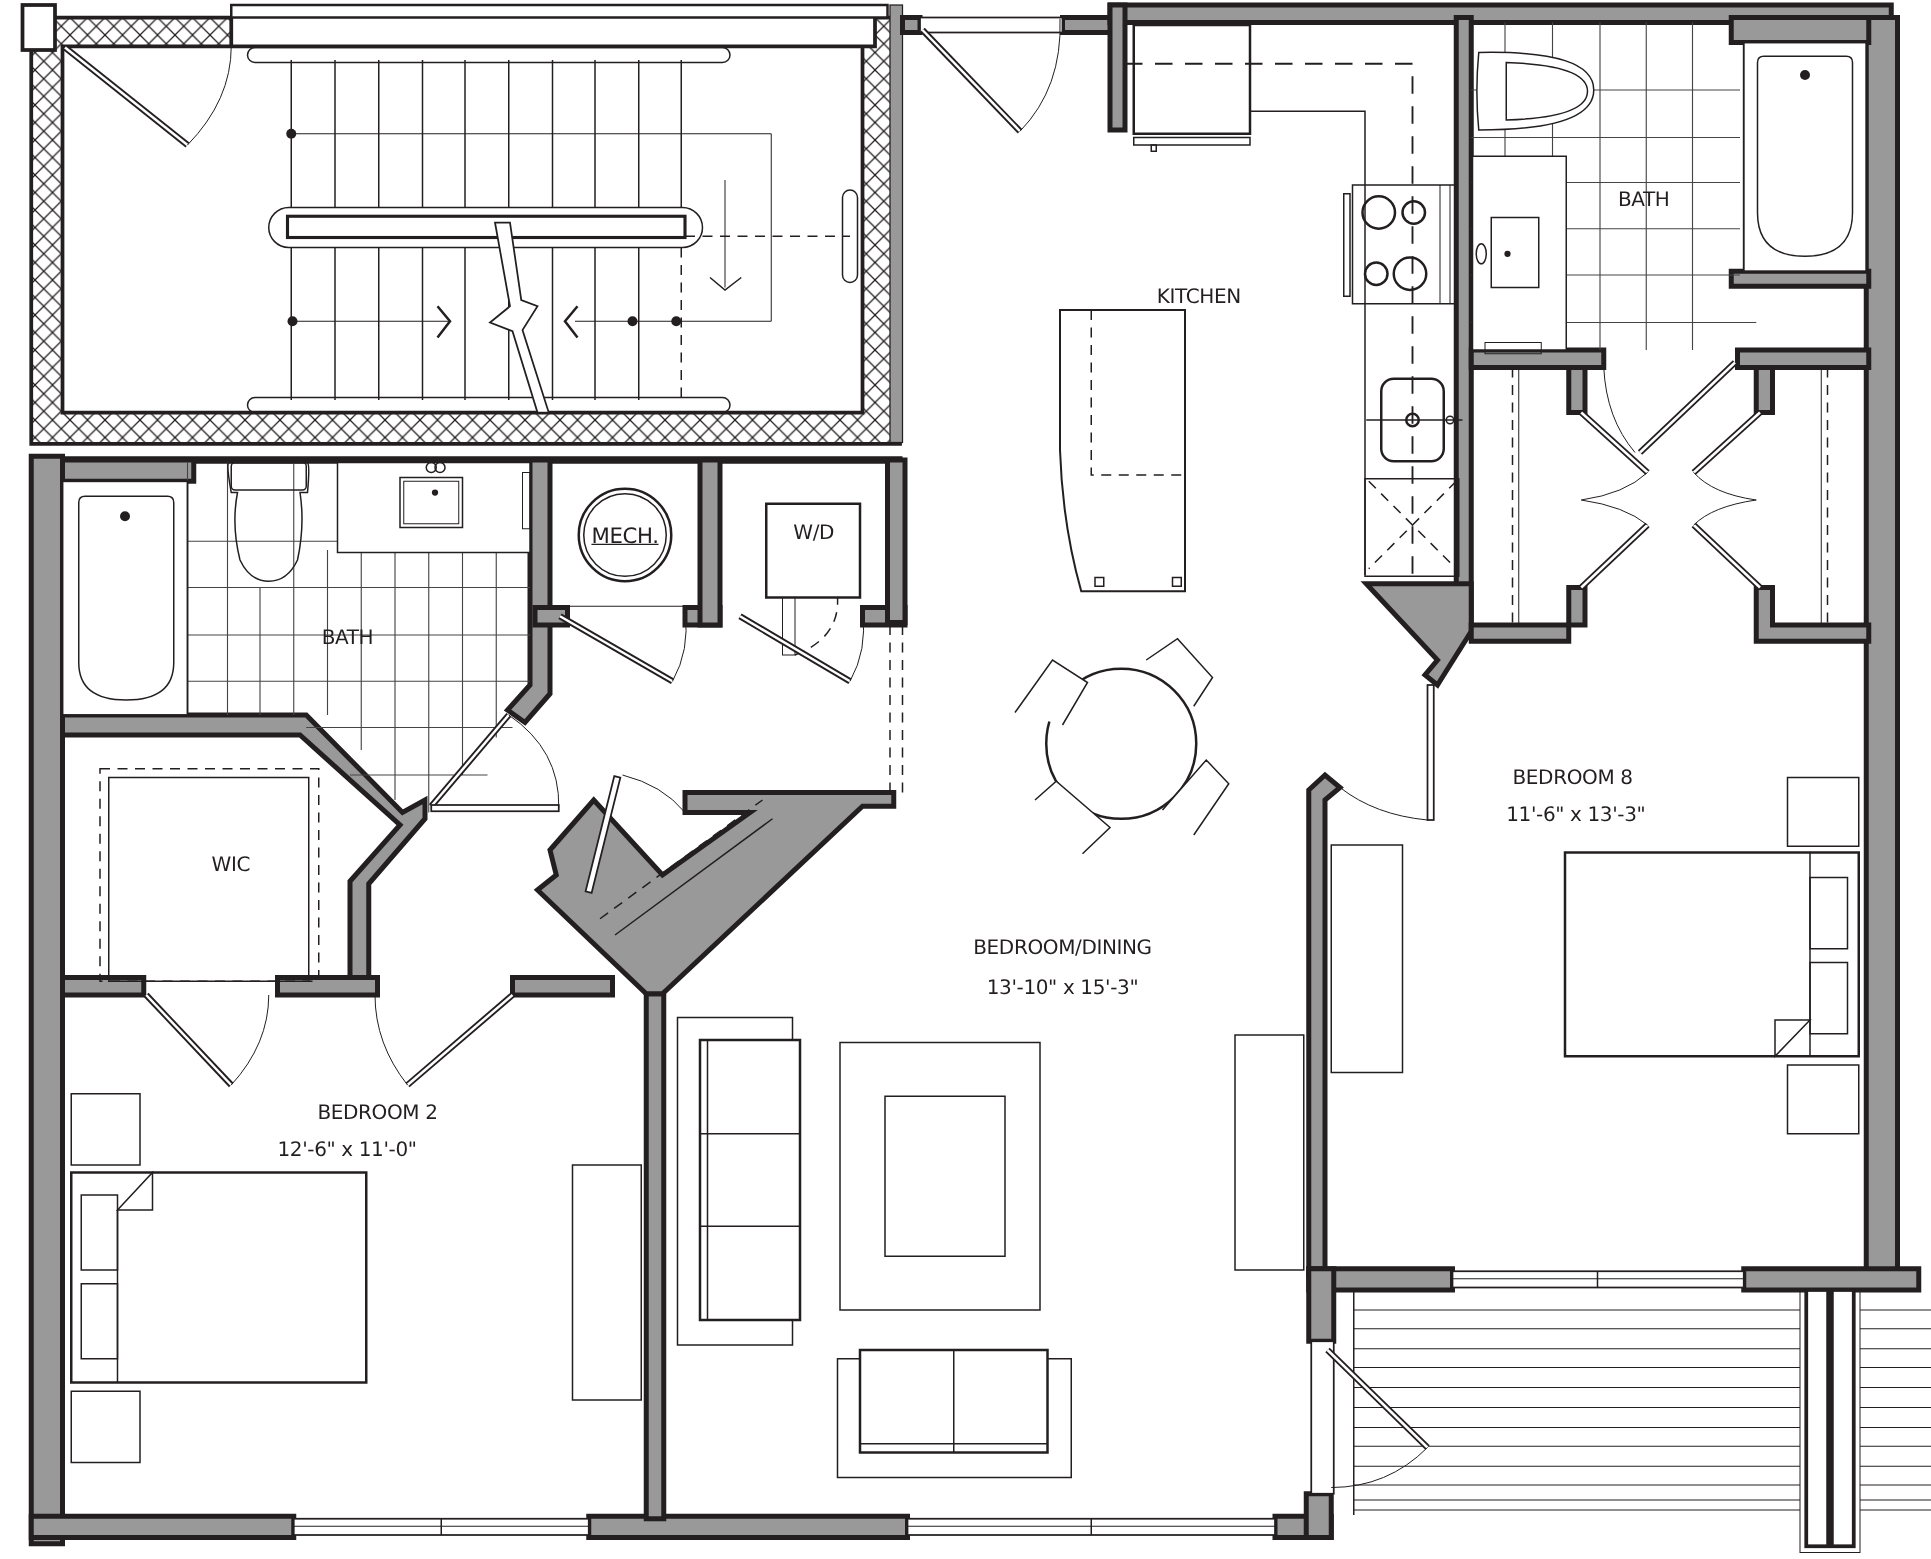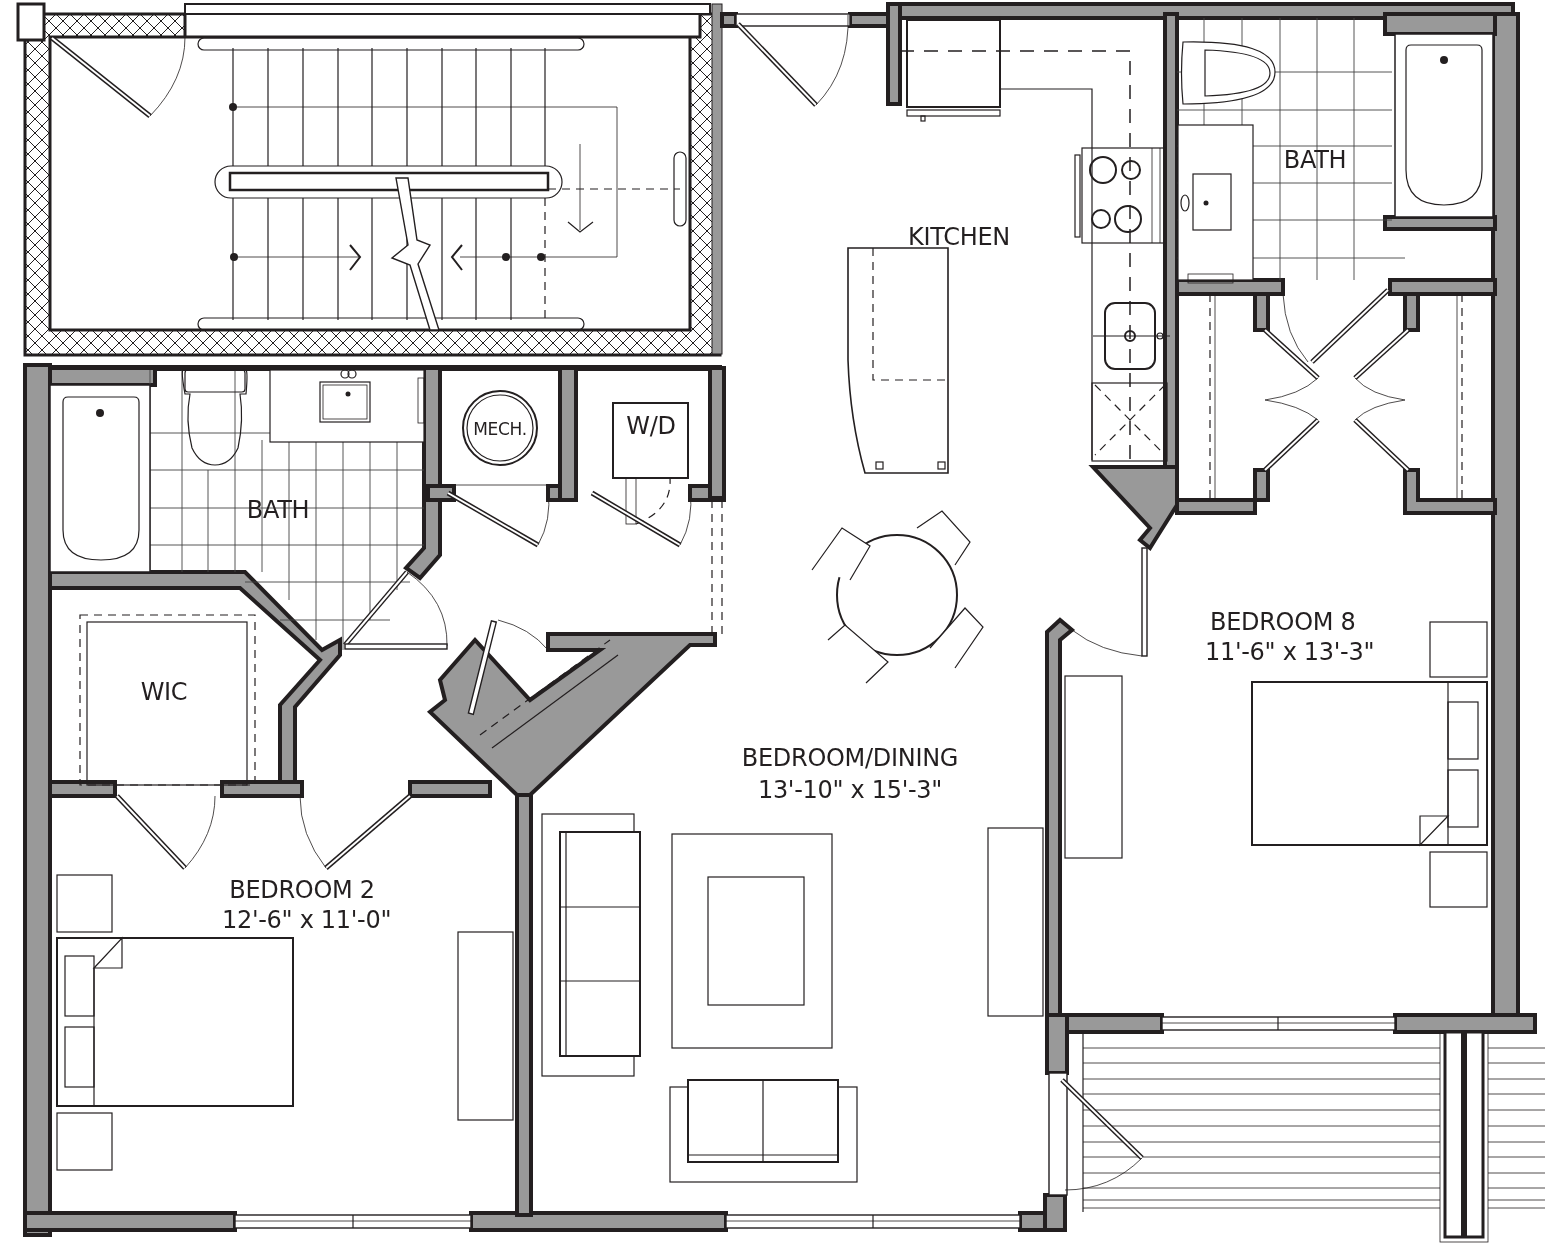--- a/index.html
+++ b/index.html
@@ -7,22 +7,22 @@
   svg#plan { position: absolute; left: 0; top: 0; }
   .wall { fill: #999999; stroke: #231f20; stroke-width: 4; stroke-linejoin: miter; }
   .ln { fill: none; stroke: #231f20; stroke-width: 2; }
   .thin { fill: none; stroke: #231f20; stroke-width: 1.2; }
   .hair { fill: none; stroke: #231f20; stroke-width: 0.8; }
   .tile { fill: none; stroke: #444; stroke-width: 0.9; }
   .dash { fill: none; stroke: #231f20; stroke-width: 1.5; stroke-dasharray: 14 10; }
   .dash2 { fill: none; stroke: #231f20; stroke-width: 1.2; stroke-dasharray: 8 6; }
   .furn { fill: #ffffff; stroke: #231f20; stroke-width: 2; }
   .win { fill: #ffffff; stroke: #231f20; stroke-width: 1.4; }
-  .lbl { position: absolute; font-family: "DejaVu Sans", sans-serif; font-size: 24px; color: #231f20; white-space: nowrap; text-align: center; line-height: 24px; letter-spacing: -0.3px; }
-  .lbl-sm { font-size: 17px; }
+  .lbl { position: absolute; font-family: "DejaVu Sans", sans-serif; font-size: 16px; color: #231f20; white-space: nowrap; text-align: center; line-height: 24px; letter-spacing: -0.3px; }
+  .lbl-sm { font-size: 17px; text-decoration: underline; }
 </style>
 </head>
 <body>
 
 <svg id="plan" width="1545" height="1247" viewBox="0 0 1545 1247" xmlns="http://www.w3.org/2000/svg">
   <defs>
     <pattern id="xhatch" width="14" height="14" patternUnits="userSpaceOnUse">
       <rect width="14" height="14" fill="#fff"></rect>
       <path d="M0 0 L14 14 M14 0 L0 14" stroke="#231f20" stroke-width="1"></path>
     </pattern>
@@ -424,21 +424,21 @@
     <line x1="763" y1="1080" x2="763" y2="1162" class="thin"></line>
     <line x1="688" y1="1155" x2="838" y2="1155" class="thin"></line>
   </g>
 </svg>
 
 <div class="lbl" style="left:900px;top:177px;width:118px;margin-top:48px;">KITCHEN</div>
 <div class="lbl" style="left:1275px;top:148px;width:80px;">BATH</div>
 <div class="lbl" style="left:238px;top:498px;width:80px;">BATH</div>
 <div class="lbl lbl-sm" style="left:457px;top:417px;width:86px;">MECH.</div>
 <div class="lbl" style="left:615px;top:414px;width:72px;">W/D</div>
-<div class="lbl" style="left:128px;top:680px;width:72px;">WIC</div>
+<div class="lbl" style="left:128px;top:680px;width:72px;text-align:right;">WIC</div>
 
 <div class="lbl" style="left:740px;top:746px;width:220px;">BEDROOM/DINING</div>
 <div class="lbl" style="left:740px;top:778px;width:220px;">13'-10" x 15'-3"</div>
 
 <div class="lbl" style="left:1210px;top:610px;width:160px;text-align:left;">BEDROOM 8</div>
 <div class="lbl" style="left:1205px;top:640px;width:180px;text-align:left;">11'-6" x 13'-3"</div>
 
 <div class="lbl" style="left:222px;top:878px;width:160px;text-align:center;">BEDROOM 2</div>
 <div class="lbl" style="left:222px;top:908px;width:180px;text-align:left;">12'-6" x 11'-0"</div>
 

